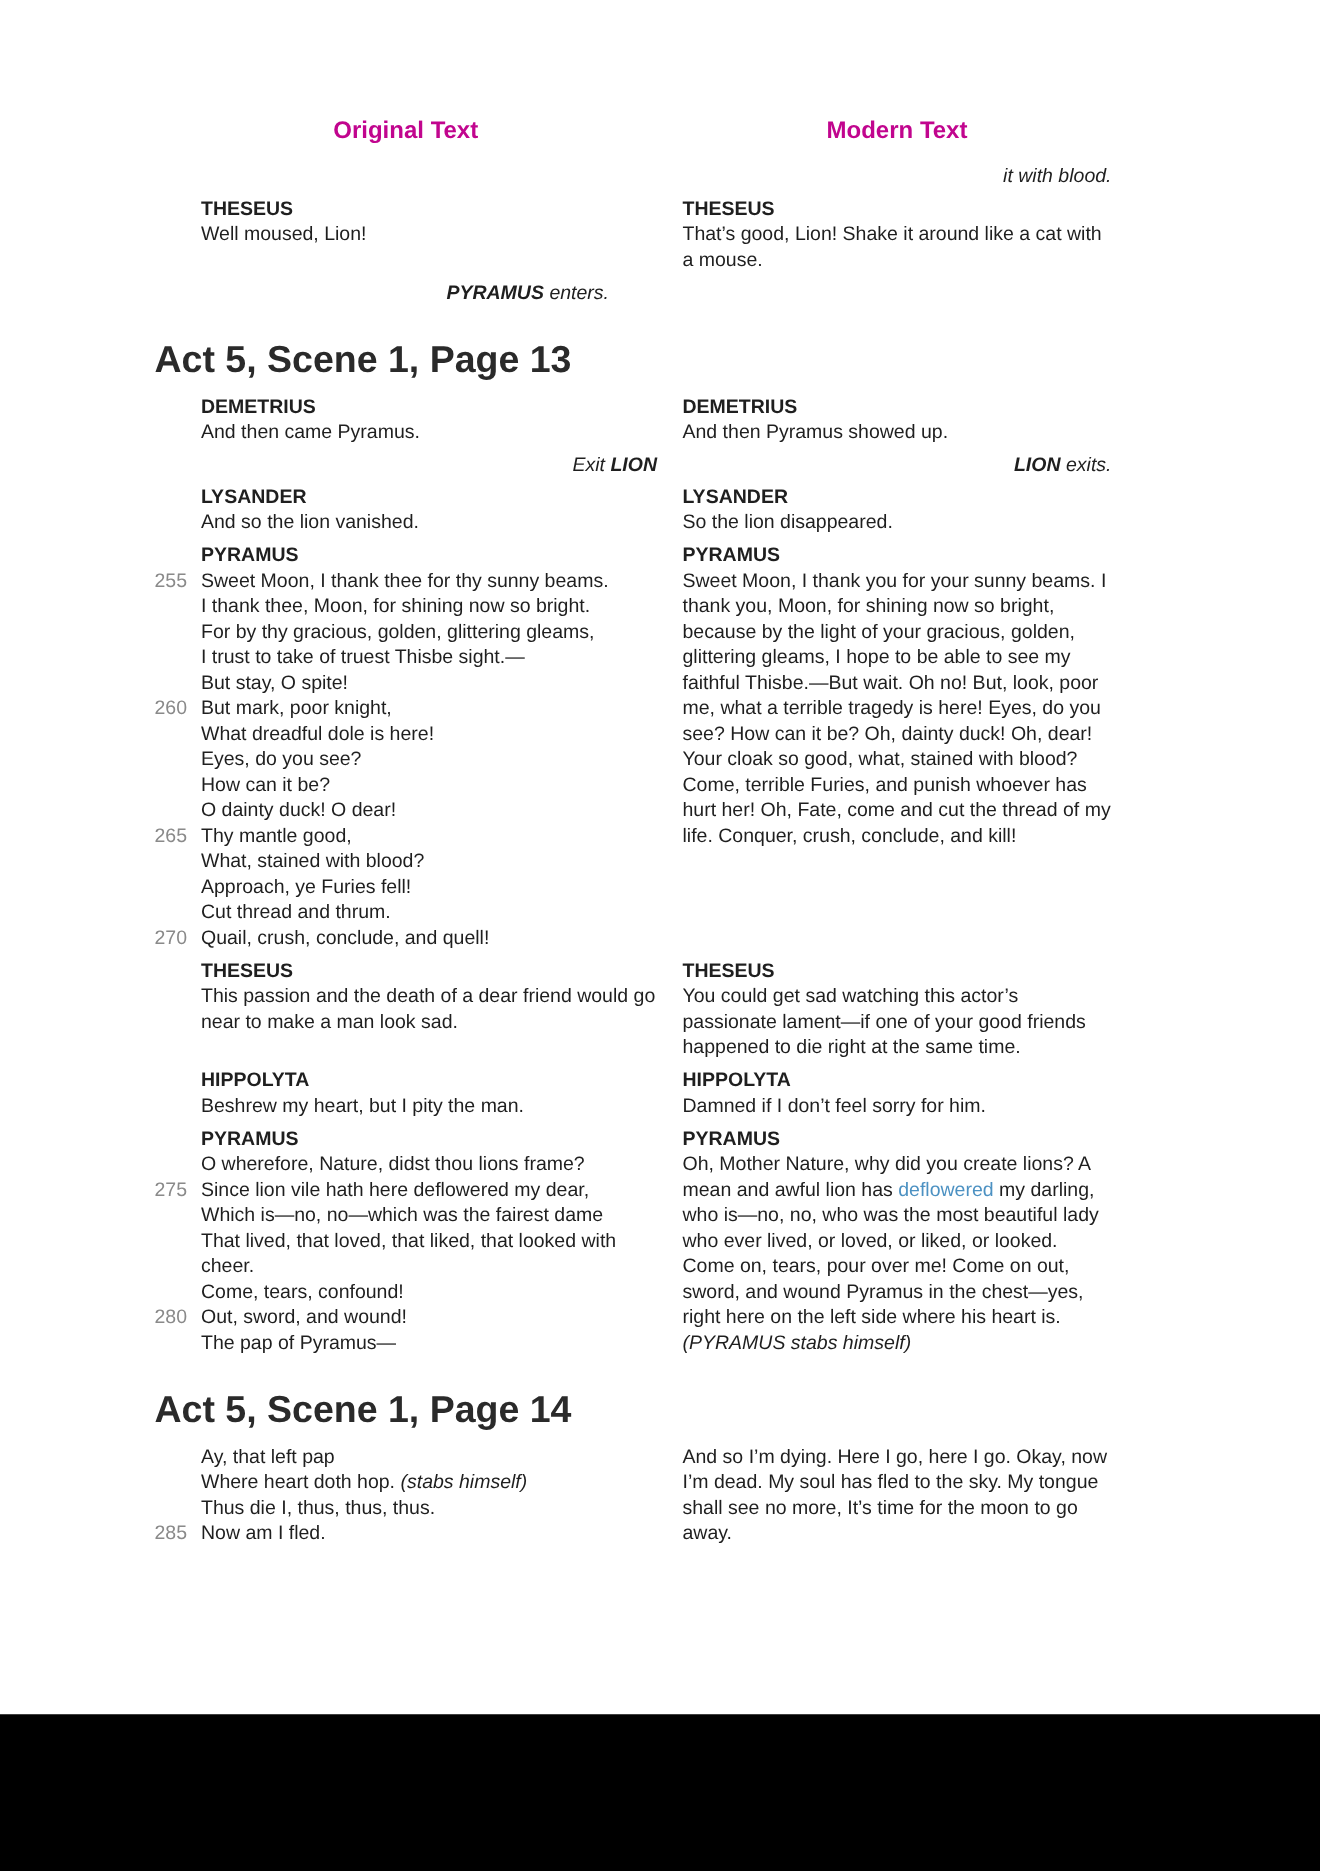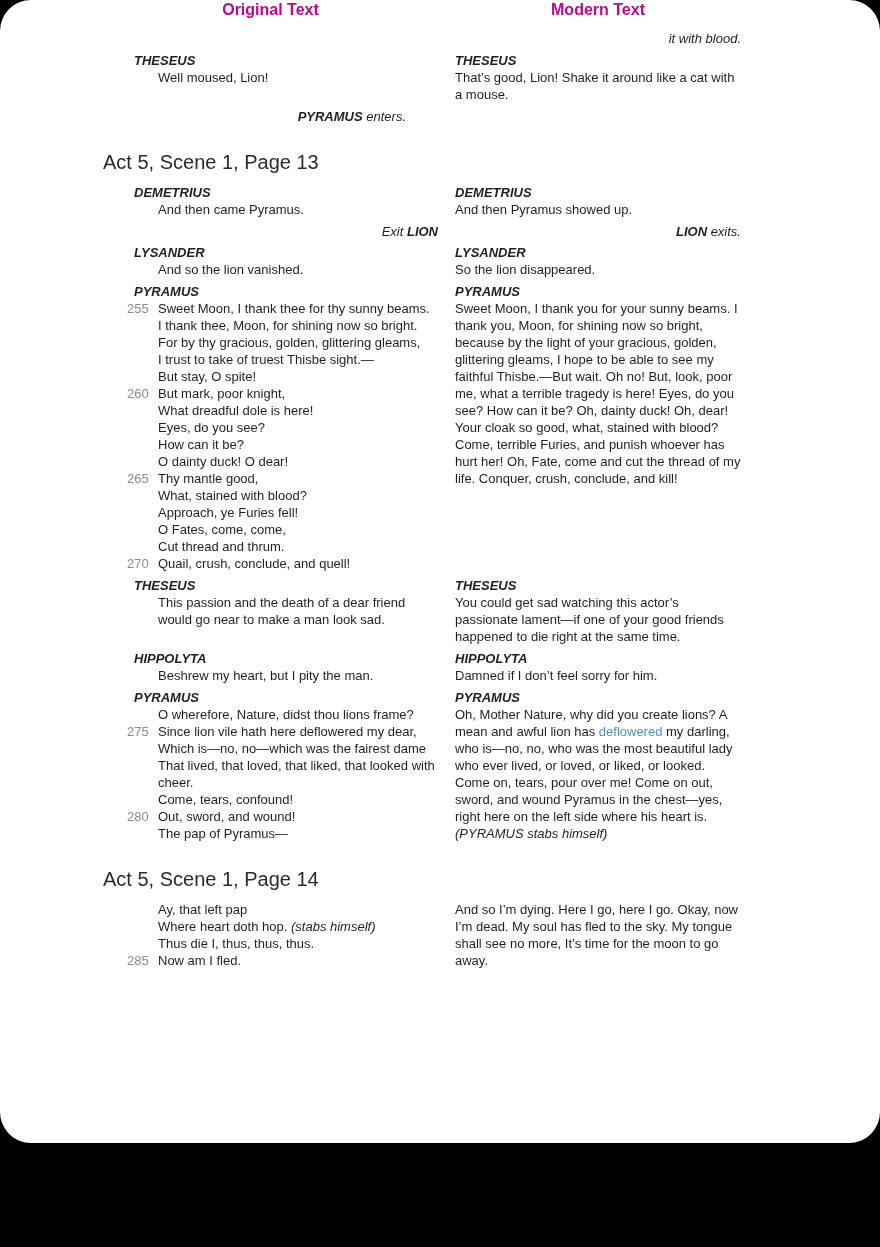--- a/index.html
+++ b/index.html
@@ -1,35 +1,35 @@
 <!DOCTYPE html>
 <html style="--accent: #c1058e; --link: #4c91c2; --line-number: #8a8a8a; --text: #1f1f1f; --heading: #2a2a2a; --background: #ffffff; --footer: #000000;"><head>
 <meta charset="utf-8">
 <style>
   * { margin:0; padding:0; box-sizing:border-box; }
   html,body { background:#000; }
   body { font-family:"Liberation Sans", sans-serif; width:880px; }
   .screen { width:880px; height:1247px; background:var(--footer,#000); overflow:hidden; }
-  .page { width:880px; height:1143px; background:var(--background,#fff); overflow:hidden;
-          color:var(--text,#1f1f1f); font-size:13px; line-height:17px;border-radius:31px; }
+  .page { width:880px; height:1143px; background:var(--background,#fff); padding-top:78px; overflow:hidden;
+          color:var(--text,#1f1f1f); font-size:13px; line-height:17px; }
   .row { display:flex; padding-left:103px; padding-right:139px; }
   .col-l { width:335px; flex:0 0 335px; }
   .col-r { width:286px; flex:0 0 286px; margin-left:17px; }
   .headers { margin-bottom:10px; }
   .colhead { text-align:center; color:var(--accent,#c1058e); font-weight:bold; font-size:16px; line-height:20px; }
   .carryover { margin-bottom:5px; }
   .speech { margin-bottom:5px; }
-  .sname { font-weight:bold;font-style:italic; }
+  .sname { font-weight:bold; }
   .col-l .sname { padding-left:31px; }
-  .vline { display:flex;margin-left:24px; }
+  .vline { display:flex; }
   .lnum { flex:0 0 27px; width:27px; text-align:left; margin-right:4px; color:var(--line-number,#8a8a8a); }
   .vtext { flex:1; }
   .stage { margin:4px 0; }
   .stage .col-l, .stage .col-r, .align-r { text-align:right; }
-  .scene-heading { padding-left:103px; font-size:20px; line-height:23px; font-weight:normal;
+  .scene-heading { padding-left:103px; font-size:25px; line-height:23px; font-weight:bold;
                    color:var(--heading,#2a2a2a); margin:26px 0 10px 0; }
   .it { font-style:italic; }
   .bi { font-style:italic; font-weight:bold; }
   .lnk { color:var(--link,#4c91c2); cursor:pointer; }
   .footer-bar { width:880px; height:104px; background:var(--footer,#000); }
 </style>
 </head>
 <body>
 
 <div class="screen">
@@ -159,24 +159,20 @@
             <div class="vline">
               <span class="lnum"></span>
               <span class="vtext"><span>What, stained with blood?</span></span>
             </div>
             <div class="vline">
               <span class="lnum"></span>
               <span class="vtext"><span>Approach, ye Furies fell!</span></span>
             </div>
             <div class="vline">
               <span class="lnum"></span>
-              <span class="vtext"><span>O Fates, come, come,</span></span>
-            </div>
-            <div class="vline">
-              <span class="lnum"></span>
               <span class="vtext"><span>Cut thread and thrum.</span></span>
             </div>
             <div class="vline">
               <span class="lnum">270</span>
               <span class="vtext"><span>Quail, crush, conclude, and quell!</span></span>
             </div>
           </div>
       </div>
       <div class="col-r">
         <div class="sname">PYRAMUS</div>

